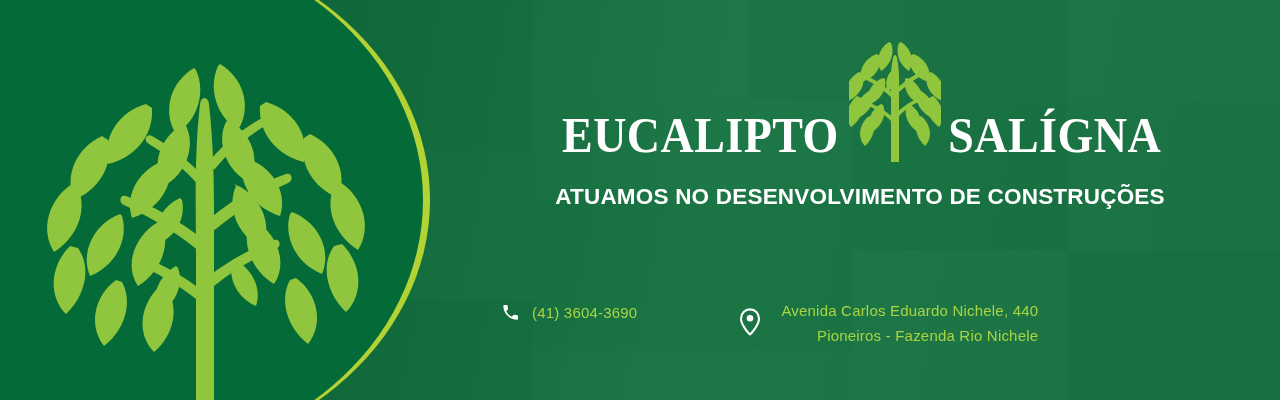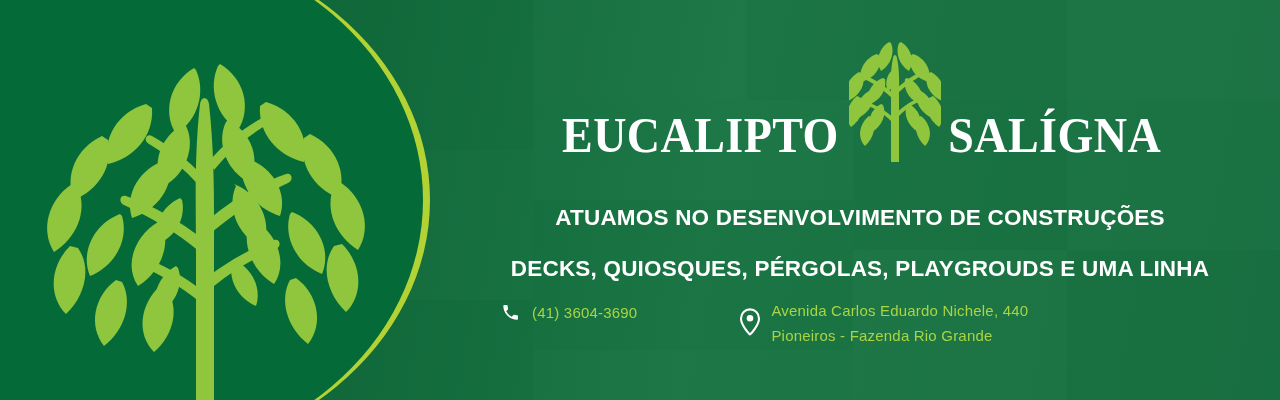--- a/index.html
+++ b/index.html
@@ -135,21 +135,21 @@
     left: 0;
     top: 182px;
     width: 840px;
     text-align: center;
     color: #ffffff;
     font-size: 22.5px;
     font-weight: bold;
     line-height: 30px;
     letter-spacing: 0.2px;
   }
-  .tagline div { white-space: nowrap; margin-top: 21px; }
+  .tagline div { white-space: nowrap; }
 
   
   .contacts {
     position: absolute;
     left: 60px;
     top: 300px;
     width: 780px;
     display: flex;
     align-items: flex-start;
     gap: 100px;
@@ -178,21 +178,22 @@
     color: #a9d443;
     font-size: 15px;
     line-height: 22px;
     letter-spacing: 0.2px;
     white-space: nowrap;
   }
 
   .addr-group {
     display: flex;
     align-items: center;
-    gap: 8px;
+    gap: 18px;
+    text-align: right;
   }
   .addr-lines {
     display: flex;
     flex-direction: column;
     gap: 3px;
   }
   .pin-icon {
     width: 26px;
     height: 34px;
     flex: 0 0 26px;
@@ -312,21 +313,20 @@
             <path d="M60 66 C71 72 75 85 69 94 C59 88 54 76 58 67 Z"></path>
             <path d="M52 4 C62 10 66 23 60 33 C50 27 46 14 50 5 Z"></path>
             <path d="M46 30 C38 35 35 45 39 53 C47 48 50 38 47 31 Z"></path>
           </g>
         </svg>
       </span><span class="brand-word">SALÍGNA</span>
     </div>
 
     <div class="tagline">
       <div>ATUAMOS NO DESENVOLVIMENTO DE CONSTRUÇÕES</div>
-      <div>DECKS, QUIOSQUES, PÉRGOLAS, PLAYGROUDS E UMA LINHA</div>
     </div>
 
     <div class="contacts">
 
       <div class="contact-group">
         <div class="contact-line">
           <span class="contact-icon">
             <svg width="17" height="17" viewBox="0 0 24 24" xmlns="http://www.w3.org/2000/svg">
               <path fill="#ffffff" d="M6.6 10.8c1.6 3.1 4.1 5.6 7.2 7.2l2.4-2.4c.3-.3.8-.4 1.2-.3
                 1.3.4 2.6.6 4 .6.6 0 1.1.5 1.1 1.1V21c0 .6-.5 1.1-1.1 1.1C10.6 22.1 1.9 13.4 1.9 2.6
@@ -339,19 +339,19 @@
 
       <div class="addr-group">
         <span class="pin-icon">
           <svg width="26" height="34" viewBox="0 0 26 34" xmlns="http://www.w3.org/2000/svg">
             <path fill="none" stroke="#ffffff" stroke-width="2.1" d="M13 2.4c-5 0-9 4-9 9 0 6.4 7.6 14.8 8.4 15.6.3.3.8.3 1.1 0C14.4 26.2 22 17.8 22 11.4c0-5-4-9-9-9z"></path>
             <circle cx="13" cy="11.3" r="3.3" fill="#ffffff"></circle>
           </svg>
         </span>
         <span class="addr-lines">
           <span class="contact-text">Avenida Carlos Eduardo Nichele, 440</span>
-          <span class="contact-text">Pioneiros - Fazenda Rio Grande</span>
+          <span class="contact-text">Pioneiros - Fazenda Rio Nichele</span>
         </span>
       </div>
 
     </div>
   </div>
 </div>
 
 </body></html>

